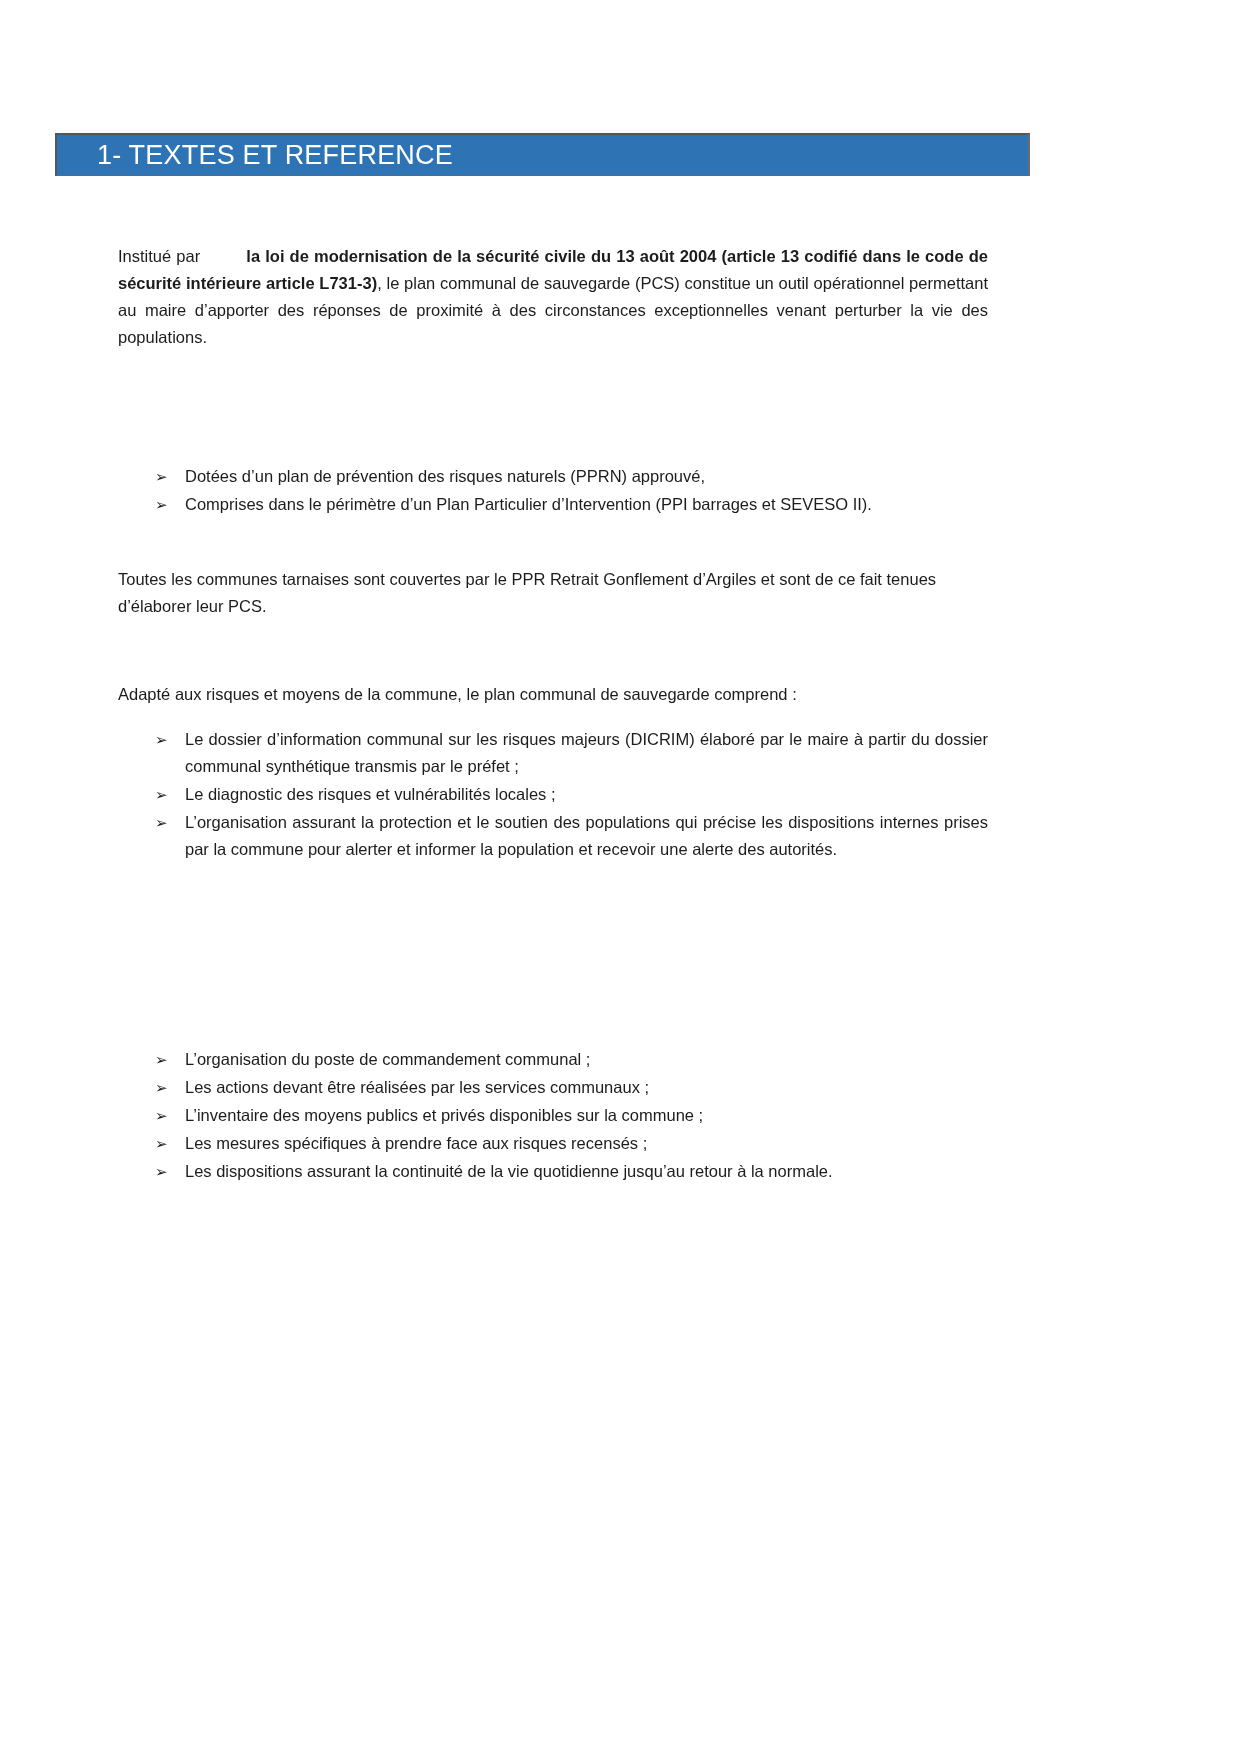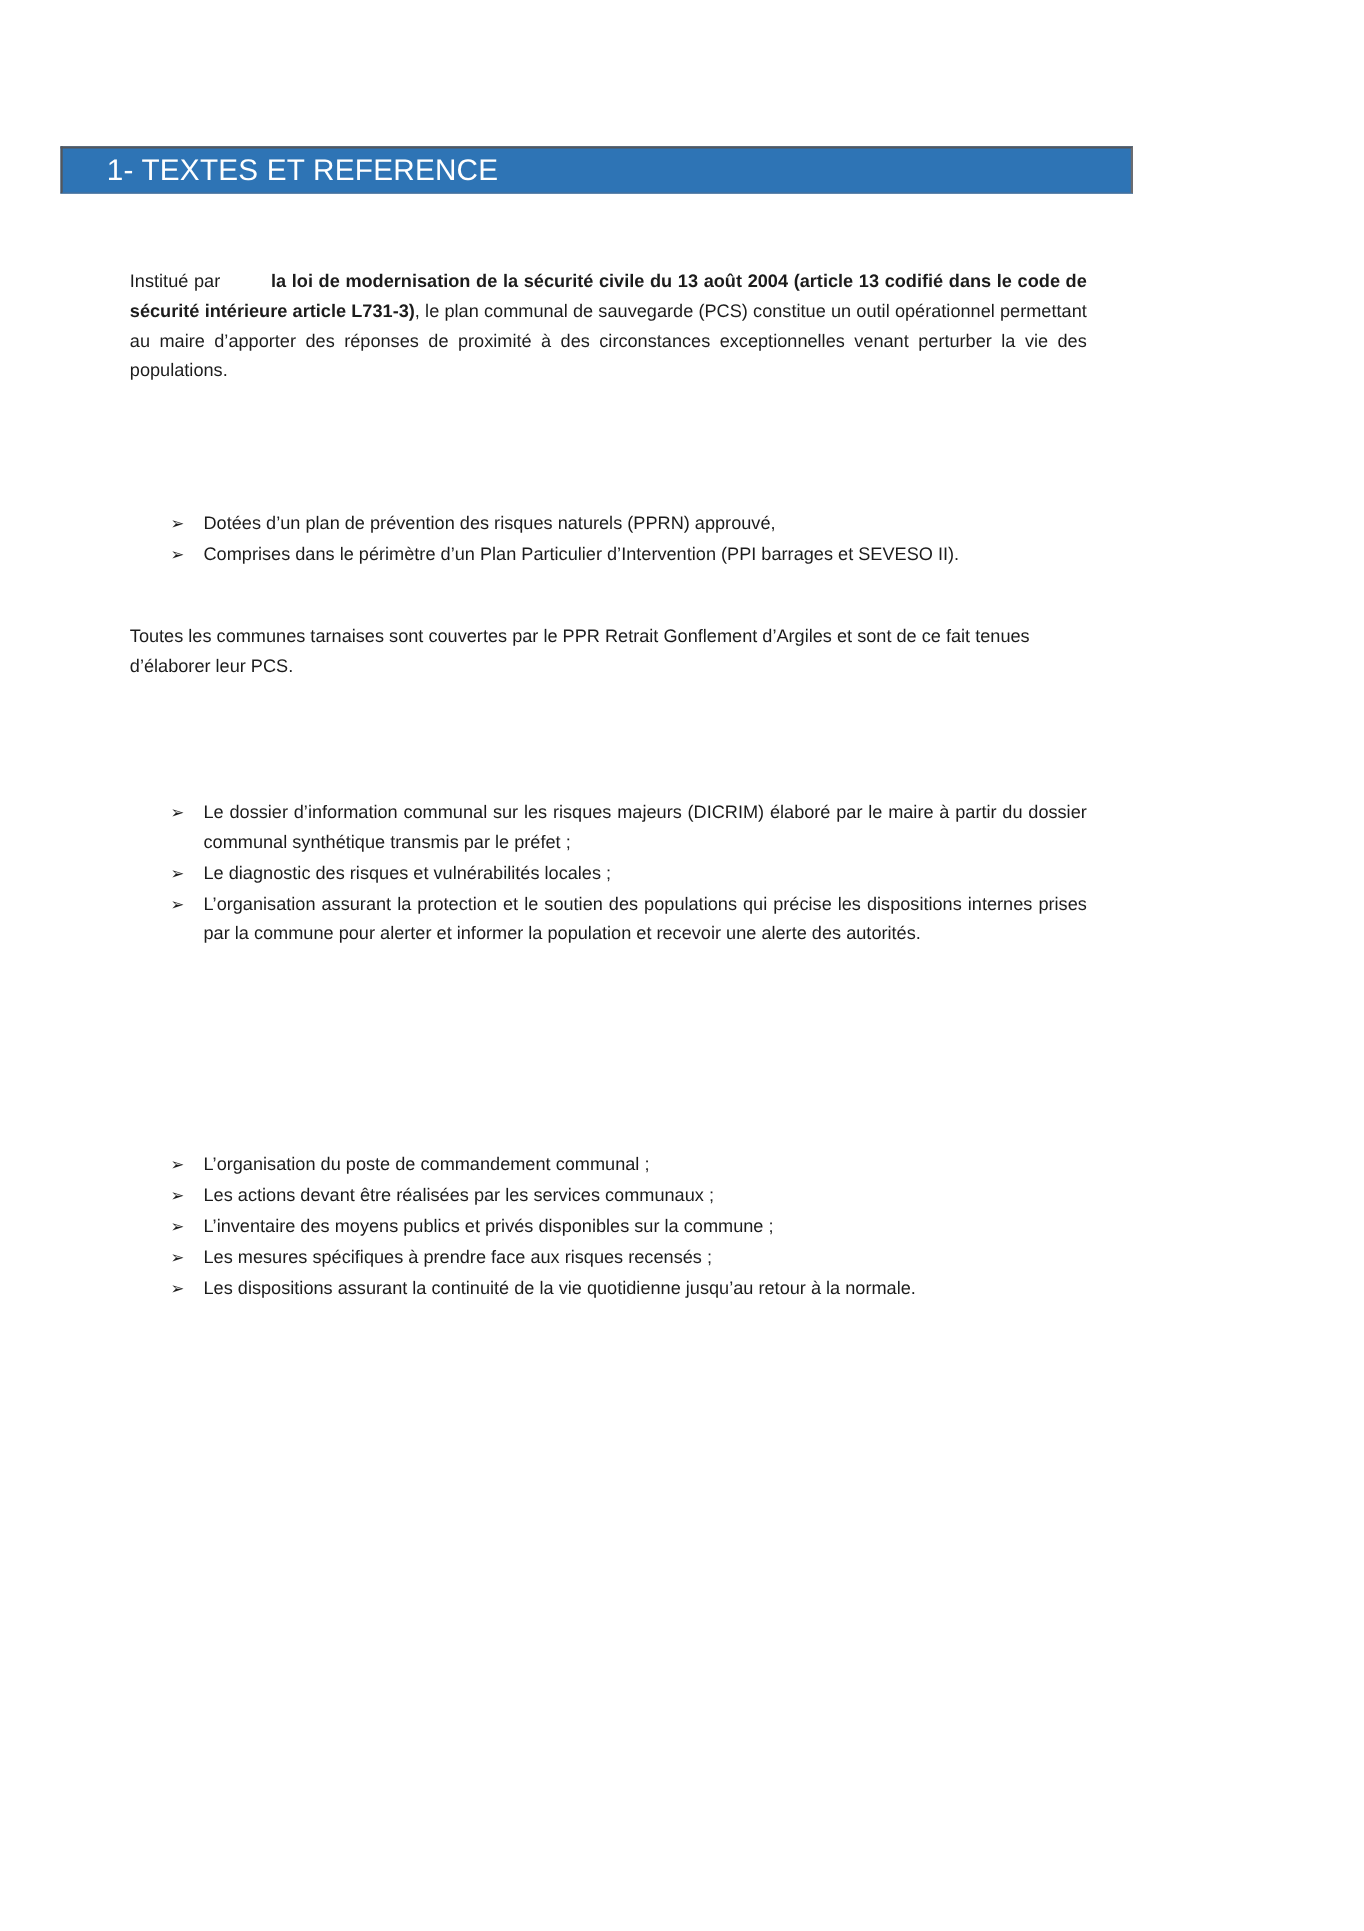--- a/index.html
+++ b/index.html
@@ -81,20 +81,21 @@
       <span class="li-text">Dotées d’un plan de prévention des risques naturels (PPRN) approuvé,</span>
     </li>
     <li>
       <span class="marker">➢</span>
       <span class="li-text">Comprises dans le périmètre d’un Plan Particulier d’Intervention (PPI barrages et SEVESO II).</span>
     </li>
   </ul>
 
   <p class="block" style="top: 566px; margin: 0;">Toutes les communes  tarnaises sont couvertes par le PPR Retrait Gonflement d’Argiles et sont de ce fait tenues d’élaborer leur PCS.</p>
 
+  <p class="block" style="top: 681px; margin: 0;">Adapté aux risques et moyens de la commune, le plan communal de sauvegarde comprend :</p>
 
   <ul class="arrow-list block" style="top: 726px;">
     <li>
       <span class="marker">➢</span>
       <span class="li-text justify">Le dossier d’information communal sur les risques majeurs (DICRIM) élaboré par le maire à partir du dossier communal synthétique transmis par le préfet ;</span>
     </li>
     <li>
       <span class="marker">➢</span>
       <span class="li-text">Le diagnostic des risques et vulnérabilités locales ;</span>
     </li>

